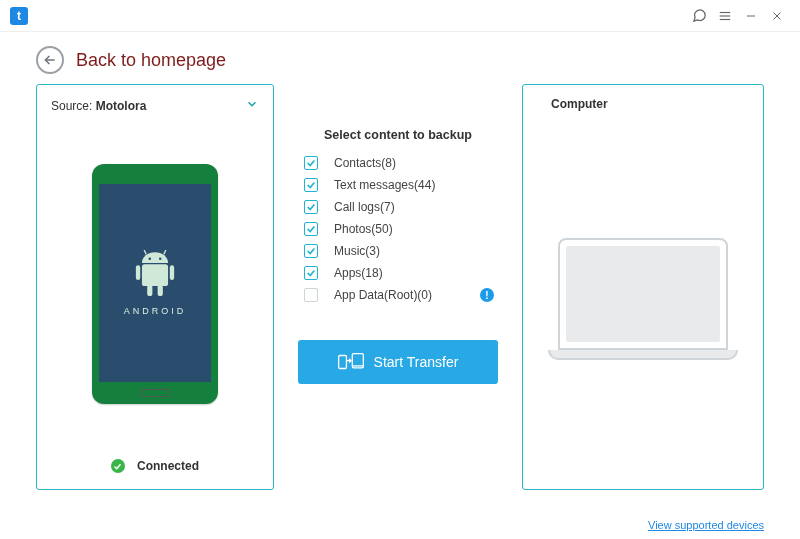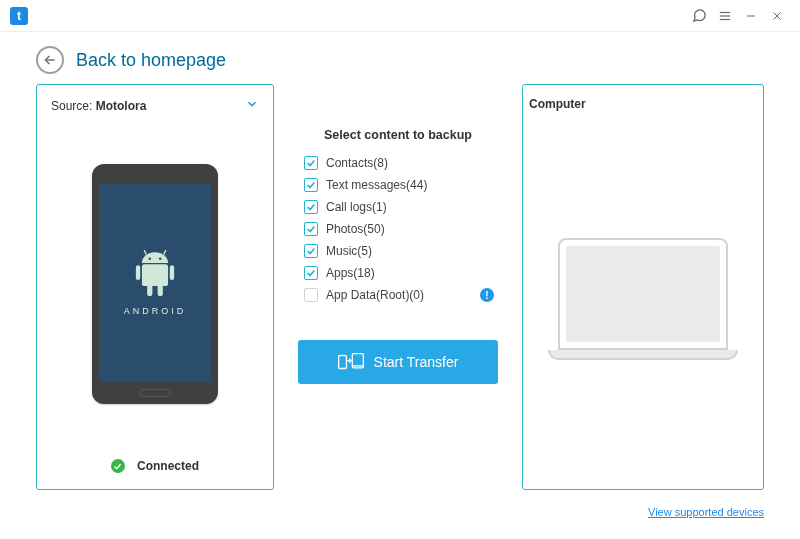--- a/index.html
+++ b/index.html
@@ -41,21 +41,21 @@
   }
   .back-circle {
     width: 28px; height: 28px;
     border: 2px solid #9aa0a6;
     border-radius: 50%;
     display: flex; align-items: center; justify-content: center;
     color: #6b7075;
     margin-right: 12px;
     cursor: pointer;
   }
-  .back-text { font-size: 18px; color: #0369a1; }
+  .back-text { font-size: 18px; color: #7f1d1d; }
   .panels {
     display: flex;
     padding: 4px 36px 0 36px;
     gap: 24px;
     align-items: stretch;
     height: 410px;
   }
   .card {
     border: 1px solid #2bb6c6;
     border-radius: 3px;
@@ -73,21 +73,21 @@
   }
   .source-label { font-size: 12px; color: #333; }
   .source-label b { font-weight: bold; }
   .chevron { color: #1ea0b5; font-size: 14px; cursor: pointer; }
   .phone-wrap {
     flex: 1;
     display: flex; align-items: center; justify-content: center;
   }
   .phone {
     width: 126px; height: 240px;
-    background: #404040;
+    background: #15803d;
     border-radius: 12px;
     padding: 20px 7px 22px 7px;
     position: relative;
     box-shadow: 0 1px 2px rgba(0,0,0,0.2);
   }
   .phone-screen {
     width: 100%; height: 100%;
     background: #2a4d6e;
     display: flex; flex-direction: column;
     align-items: center; justify-content: center;
@@ -114,21 +114,21 @@
     display: flex; flex-direction: column;
     padding-top: 44px;
   }
   .select-title {
     text-align: center; font-weight: bold; font-size: 12.5px;
     margin-bottom: 14px; color: #333;
   }
   .content-list { padding-left: 6px; }
   .content-item {
     display: flex; align-items: center;
-    gap: 8px; margin-bottom: 8px;
+    gap: 16px; margin-bottom: 8px;
     font-size: 12px; color: #444;
     position: relative;
   }
   .cb {
     width: 14px; height: 14px;
     border: 1.5px solid #1fb4d2;
     border-radius: 2px;
     display: flex; align-items: center; justify-content: center;
     background: #fff;
     cursor: pointer;
@@ -150,21 +150,21 @@
     color: #fff;
     border-radius: 3px;
     display: flex; align-items: center; justify-content: center;
     gap: 10px;
     font-size: 14px; font-weight: 500;
     cursor: pointer;
   }
   .transfer-icon svg { display:block; }
   .dest-card {
     flex: 1;
-    padding: 12px 6px;
+    padding: 12px 28px;
     display: flex; flex-direction: column;
   }
   .dest-label { font-size: 12px; font-weight: bold; margin-bottom: 10px; }
   .laptop-wrap {
     flex: 1; display: flex; align-items: center; justify-content: center;
   }
   .laptop {
     width: 170px;
   }
   .laptop-screen-frame {
@@ -181,21 +181,21 @@
   .laptop-base {
     height: 10px;
     background: #e9eaec;
     border: 2px solid #cfd4d8;
     border-top: none;
     border-radius: 0 0 10px 10px;
     margin: 0 -10px;
   }
   .footer-link {
     position: absolute;
-    right: 36px; bottom: 21px;
+    right: 36px; bottom: 8px;
     color: #1e88e5;
     font-size: 11px;
     text-decoration: underline;
     cursor: pointer;
   }
 </style>
 </head>
 <body>
 
 <div class="titlebar">
@@ -300,37 +300,37 @@
             </svg>
           </div>
           <span>Text messages(44)</span>
         </div>
         <div class="content-item">
           <div class="cb">
             <svg viewBox="0 0 24 24" fill="none" stroke="#1fb4d2" stroke-width="4">
               <polyline points="4 12 10 18 20 6"></polyline>
             </svg>
           </div>
-          <span>Call logs(1)</span>
+          <span>Call logs(7)</span>
         </div>
         <div class="content-item">
           <div class="cb">
             <svg viewBox="0 0 24 24" fill="none" stroke="#1fb4d2" stroke-width="4">
               <polyline points="4 12 10 18 20 6"></polyline>
             </svg>
           </div>
           <span>Photos(50)</span>
         </div>
         <div class="content-item">
           <div class="cb">
             <svg viewBox="0 0 24 24" fill="none" stroke="#1fb4d2" stroke-width="4">
               <polyline points="4 12 10 18 20 6"></polyline>
             </svg>
           </div>
-          <span>Music(5)</span>
+          <span>Music(3)</span>
         </div>
         <div class="content-item">
           <div class="cb">
             <svg viewBox="0 0 24 24" fill="none" stroke="#1fb4d2" stroke-width="4">
               <polyline points="4 12 10 18 20 6"></polyline>
             </svg>
           </div>
           <span>Apps(18)</span>
         </div>
         <div class="content-item">

